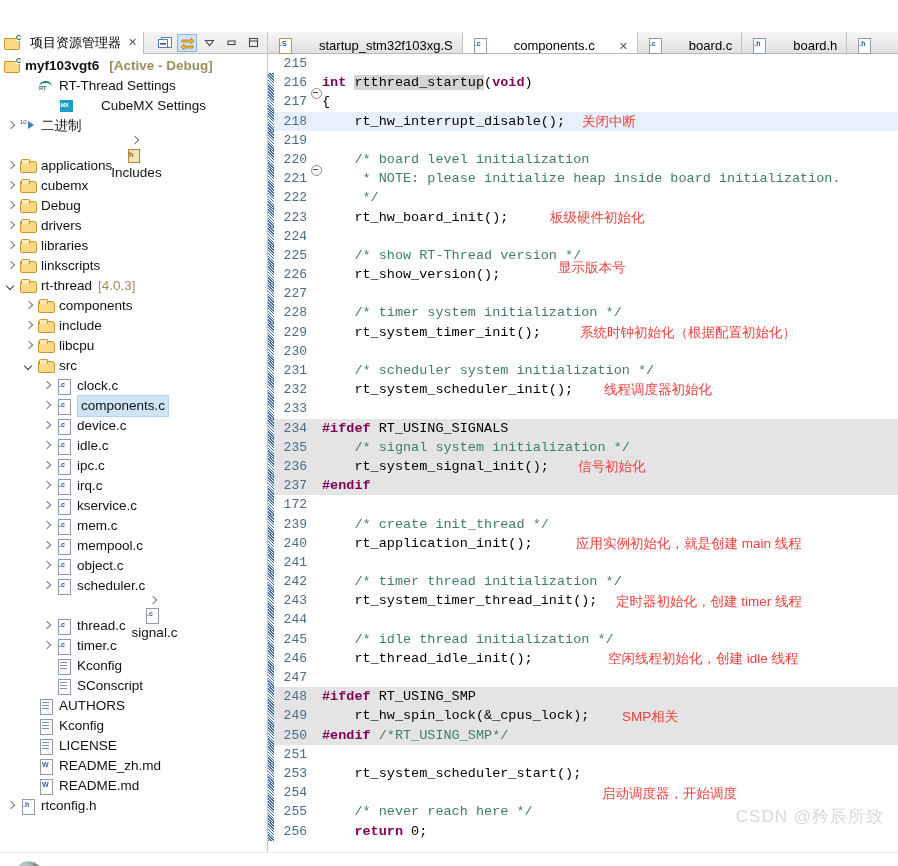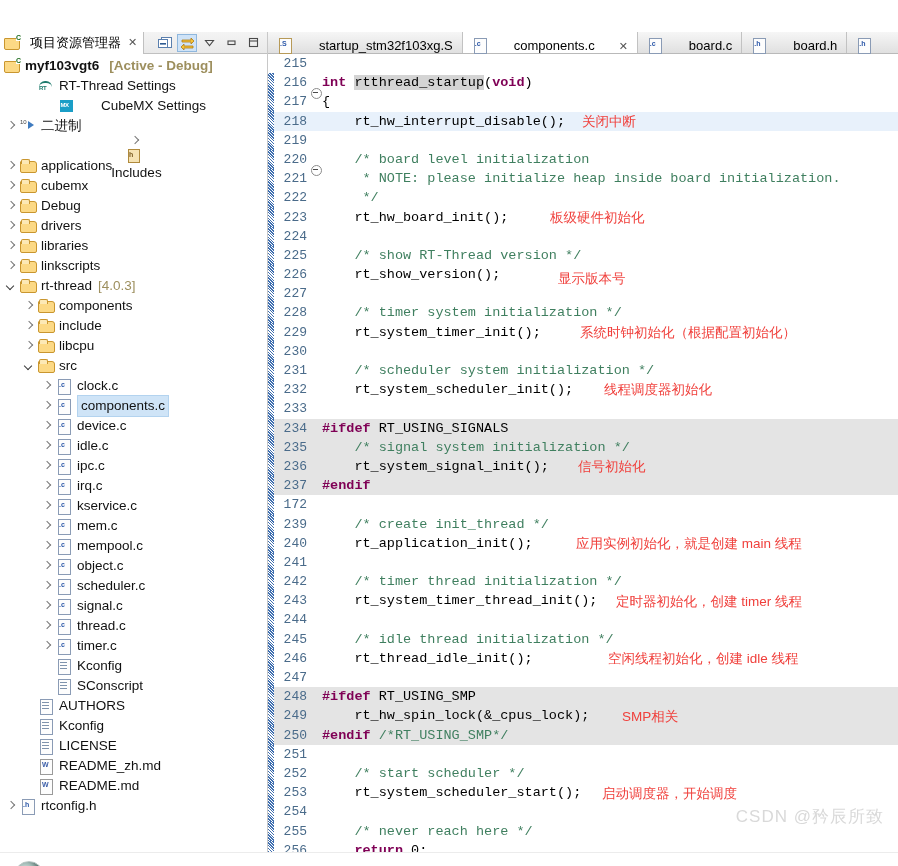--- a/index.html
+++ b/index.html
@@ -409,21 +409,21 @@
           <div class="row" style="padding-left: 42px;">
             <span class="arrow closed"></span>
             <span class="ico ico-c"></span>
             <span class="lbl">object.c</span>
           </div>
           <div class="row" style="padding-left: 42px;">
             <span class="arrow closed"></span>
             <span class="ico ico-c"></span>
             <span class="lbl">scheduler.c</span>
           </div>
-          <div class="row" style="padding-left: 42px;">
+          <div class="row" style="padding-left: 42px; flex-direction: column;">
             <span class="arrow closed"></span>
             <span class="ico ico-c"></span>
             <span class="lbl">signal.c</span>
           </div>
           <div class="row" style="padding-left: 42px;">
             <span class="arrow closed"></span>
             <span class="ico ico-c"></span>
             <span class="lbl">thread.c</span>
           </div>
           <div class="row" style="padding-left: 42px;">
@@ -717,26 +717,20 @@
             <span class="src"><span class="pp">#endif</span><span class="cm"> /*RT_USING_SMP*/</span></span>
           </div>
           <div class="cline">
             <span class="chg"></span>
             <span class="gut">251</span>
             <span class="fold"></span>
             <span class="src"></span>
           </div>
           <div class="cline">
             <span class="chg"></span>
-            <span class="gut">252</span>
-            <span class="fold"></span>
-            <span class="src"><span class="cm">    /* start scheduler */</span></span>
-          </div>
-          <div class="cline">
-            <span class="chg"></span>
             <span class="gut">253</span>
             <span class="fold"></span>
             <span class="src"><span>    rt_system_scheduler_start();</span></span>
           </div>
           <div class="cline">
             <span class="chg"></span>
             <span class="gut">254</span>
             <span class="fold"></span>
             <span class="src"></span>
           </div>
@@ -749,21 +743,21 @@
           <div class="cline">
             <span class="chg"></span>
             <span class="gut">256</span>
             <span class="fold"></span>
             <span class="src"><span>    </span><span class="kw">return</span><span> 0;</span></span>
           </div>
         </div>
       <div id="annotations">
           <div class="ann" style="top: 57.6px; left: 314px; color: rgb(240, 64, 60);">关闭中断</div>
           <div class="ann" style="top: 153.6px; left: 282px; color: rgb(240, 64, 60);">板级硬件初始化</div>
-          <div class="ann" style="top: 215px; left: 290px; color: rgb(240, 64, 60);">显示版本号</div>
+          <div class="ann" style="top: 204px; left: 290px; color: rgb(240, 64, 60);">显示版本号</div>
           <div class="ann" style="top: 268.8px; left: 312px; color: rgb(240, 64, 60);">系统时钟初始化（根据配置初始化）</div>
           <div class="ann" style="top: 326.4px; left: 336px; color: rgb(240, 64, 60);">线程调度器初始化</div>
           <div class="ann" style="top: 403.2px; left: 310px; color: rgb(240, 64, 60);">信号初始化</div>
           <div class="ann" style="top: 480px; left: 308px; color: rgb(240, 64, 60);">应用实例初始化，就是创建 main 线程</div>
           <div class="ann" style="top: 537.6px; left: 348px; color: rgb(240, 64, 60);">定时器初始化，创建 timer 线程</div>
           <div class="ann" style="top: 595.2px; left: 340px; color: rgb(240, 64, 60);">空闲线程初始化，创建 idle 线程</div>
           <div class="ann" style="top: 652.8px; left: 354px; color: rgb(240, 64, 60);">SMP相关</div>
           <div class="ann" style="top: 729.6px; left: 334px; color: rgb(240, 64, 60);">启动调度器，开始调度</div>
         </div>
       <div id="watermark">CSDN @矜辰所致</div>

